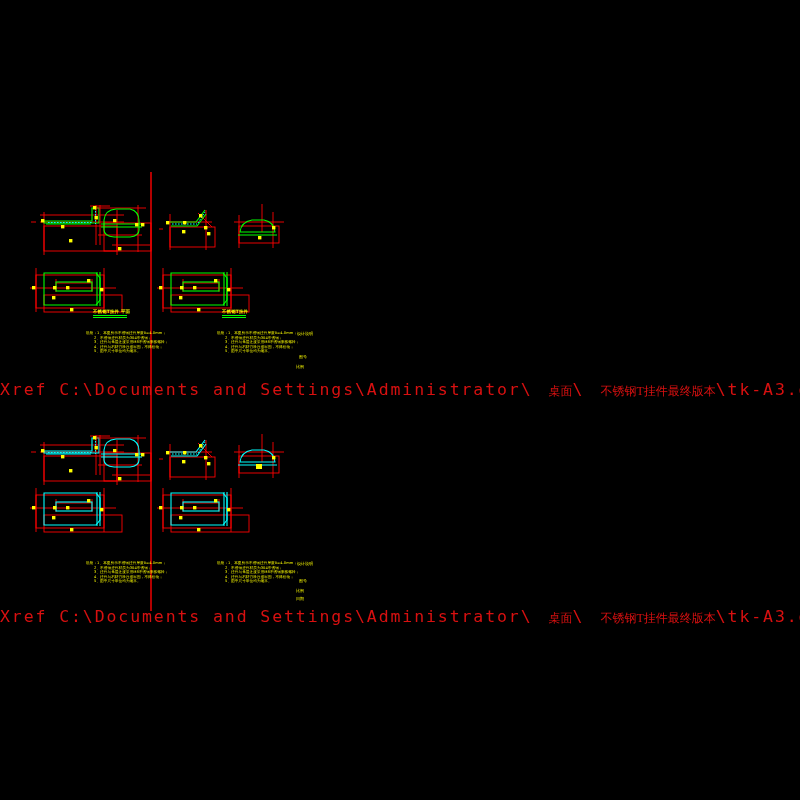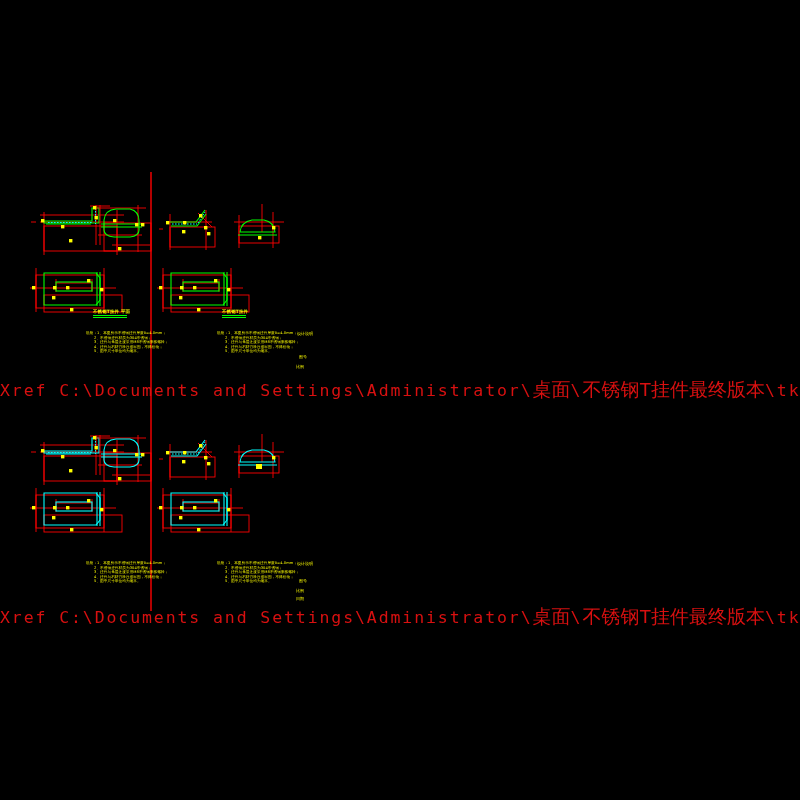--- a/index.html
+++ b/index.html
@@ -19,23 +19,24 @@
     width:800px;
     color:#d81010;
     font-family:"DejaVu Sans Mono","Liberation Mono",monospace;
     font-size:16.5px;
     letter-spacing:1.9px;
     white-space:nowrap;
     line-height:18px;
     font-weight:400;
   }
   .xref-line .cjk{
-    font-family:Liberation Sans, sans-serif;
+    font-family:Liberation Serif, serif;
     letter-spacing:0px;
-    font-size:19px;
+    font-size:12px;
+    margin-left:16px;
   }
   #xref-top{top:381px;}
   #xref-bottom{top:608px;}
 
   
   .note-title{position:absolute;}
   .note-title .tt{
     display:block;
     color:#ffff00;
     font-size:4.4px;

